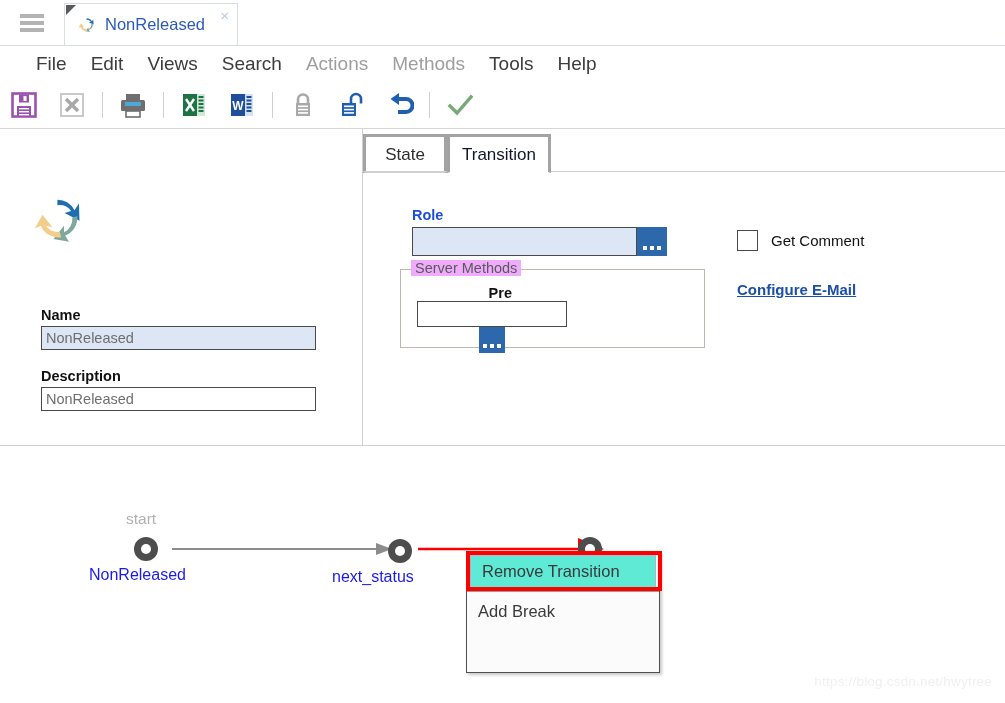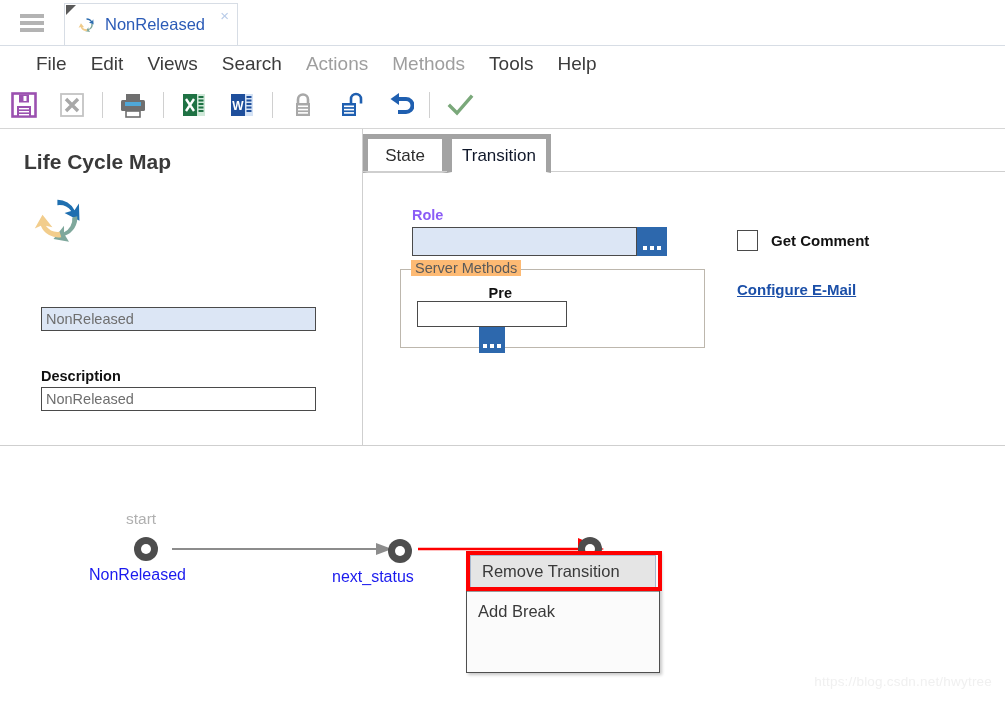--- a/index.html
+++ b/index.html
@@ -121,61 +121,61 @@
   }
   .tabrow {
     position: absolute; left: 0; top: 0; width: 642px; height: 43px;
   }
   .tabrow::after {
     content: ""; position: absolute; left: 0; bottom: 0; width: 642px;
     height: 1px; background: #cfcfcf;
   }
   .subtab {
     position: absolute; top: 5px; height: 39px;
-    border: 5px solid #a3a3a3; border-bottom: 1px solid #cfcfcf;
+    border: 3px solid #a3a3a3; border-bottom: 1px solid #cfcfcf;
     background: #ffffff;
     display: flex; align-items: center; justify-content: center;
     font-size: 17px; color: #2e2e2e;
     cursor: pointer;
   }
   .subtab.t0 { left: 0px; width: 84px; }
   .subtab.t1 { left: 84px; width: 104px; color: #0f172a; border-bottom-color: #ffffff; z-index: 3; }
 
-  .role-label { position: absolute; left: 412px; top: 207px; font-size: 14.5px; font-weight: bold; color: #8b5cf6; }
+  .role-label { position: absolute; left: 412px; top: 207px; font-size: 14.5px; font-weight: bold; color: #1d4ed8; }
   .role-row { position: absolute; left: 412px; top: 227px; display: flex; }
   .role-input {
     width: 225px; height: 29px; background: #dce6f5; border: 1px solid #4a4a4a;
   }
   .dots-btn {
     width: 30px; height: 29px; background: #2d68ad;
     display: flex; align-items: flex-end; justify-content: center;
     padding-bottom: 6px; cursor: pointer;
   }
   .dots-btn i {
     width: 4px; height: 4px; background: #ffffff; margin: 0 1.5px; display: block;
   }
   .fieldset-sm {
     position: absolute; left: 400px; top: 269px; width: 305px; height: 79px;
     border: 1px solid #bdb7ad;
   }
   .fieldset-legend {
     position: absolute; left: 10px; top: -10px;
-    background: #fdba74; padding: 0 4px;
+    background: #f0abfc; padding: 0 4px;
     font-size: 14.5px; color: #5a5a5a;
   }
   .method-row { position: absolute; display: flex; align-items: center; flex-direction: column; }
   .method-row.pre  { left: 16px; top: 15px; }
   .method-row.post { left: 10px; top: 46px; }
   .method-label { font-size: 14.5px; font-weight: bold; color: #111; width: 46px; text-align: right; margin-right: 6px; }
   .method-input { width: 150px; height: 26px; background: #ffffff; border: 1px solid #4a4a4a; }
   .dots-btn.sm { width: 26px; height: 26px; padding-bottom: 5px; }
 
   .getcomment-row { position: absolute; left: 737px; top: 230px; display: flex; align-items: center; }
   .cb { width: 21px; height: 21px; border: 1px solid #4a4a4a; background: #fff; cursor: pointer; }
-  .getcomment-label { font-size: 15px; font-weight: bold; color: #111; margin-left: 13px; }
+  .getcomment-label { font-size: 15px; font-weight: normal; color: #111; margin-left: 13px; }
   .email-link {
     position: absolute; left: 737px; top: 281px;
     font-size: 15px; font-weight: bold; color: #1b4fa8;
     text-decoration: underline; cursor: pointer;
   }
 
   
   .canvas { position: absolute; left: 0; top: 446px; width: 1005px; height: 257px; background: #fff; padding-left: 33px; }
   .node {
     position: absolute; width: 24px; height: 24px; border-radius: 50%;
@@ -202,21 +202,21 @@
     border: 1px solid #4f4f4f;
     box-shadow: 2px 2px 3px rgba(0,0,0,0.22);
     z-index: 40;
   }
   .ctx-item {
     height: 39px; display: flex; align-items: center;
     padding-left: 11px; font-size: 16.5px; color: #3a3a3a;
     cursor: pointer;
   }
   .ctx-item.sel {
-    background: #e5e5e5; border: 1px solid #a8b8cf;
+    background: #5eead4; border: 1px solid #a8b8cf;
     margin: 3px; height: 33px;
   }
   .ctx-sep { height: 1px; background: #9a9a9a; margin: 0; }
 
   .annot-box {
     position: absolute; left: 466px; top: 551px;
     width: 196px; height: 40px;
     border: 4px solid #fe0000;
     z-index: 50; pointer-events: none;
   }
@@ -357,29 +357,29 @@
   <div class="tb-sep"></div>
 
   <div class="tb-btn">
     <svg width="30" height="30" viewBox="0 0 30 30">
       <path d="M5 16 L12 23 L26 7" fill="none" stroke="#7aa87a" stroke-width="3.4" stroke-linecap="square"></path>
     </svg>
   </div>
 </div>
 
 <div class="leftpanel">
-  <div class="lc-title">Life Cycle Map</div>
 
   <svg class="lc-bigicon" viewBox="0 0 48 48">
     <path d="M23 7 A17 17 0 0 1 38.5 16.5 L42.5 10.5 L43 26 L29.5 19 L35.5 17.2 A13.5 13.5 0 0 0 23 12 Z" fill="#1f6fb0"></path>
     <path d="M41 22 A17 17 0 0 1 30 39.5 L33.5 45 L19.5 42.5 L29 30.5 L29 36.5 A13.5 13.5 0 0 0 36.5 23 Z" fill="#7fa89c"></path>
     <path d="M26.5 41 A17 17 0 0 1 8 30.5 L2.5 33 L9.5 20.5 L18.5 32 L12.5 30.5 A13.5 13.5 0 0 0 25 36 Z" fill="#f2cd8c"></path>
   </svg>
 
   <div class="field-name-wrap">
+    <div class="field-label">Name</div>
     <div class="textbox readonly">NonReleased</div>
   </div>
 
   <div class="field-desc-wrap">
     <div class="field-label">Description</div>
     <div class="textbox">NonReleased</div>
   </div>
 </div>
 
 <div class="panel-divider-v"></div>

